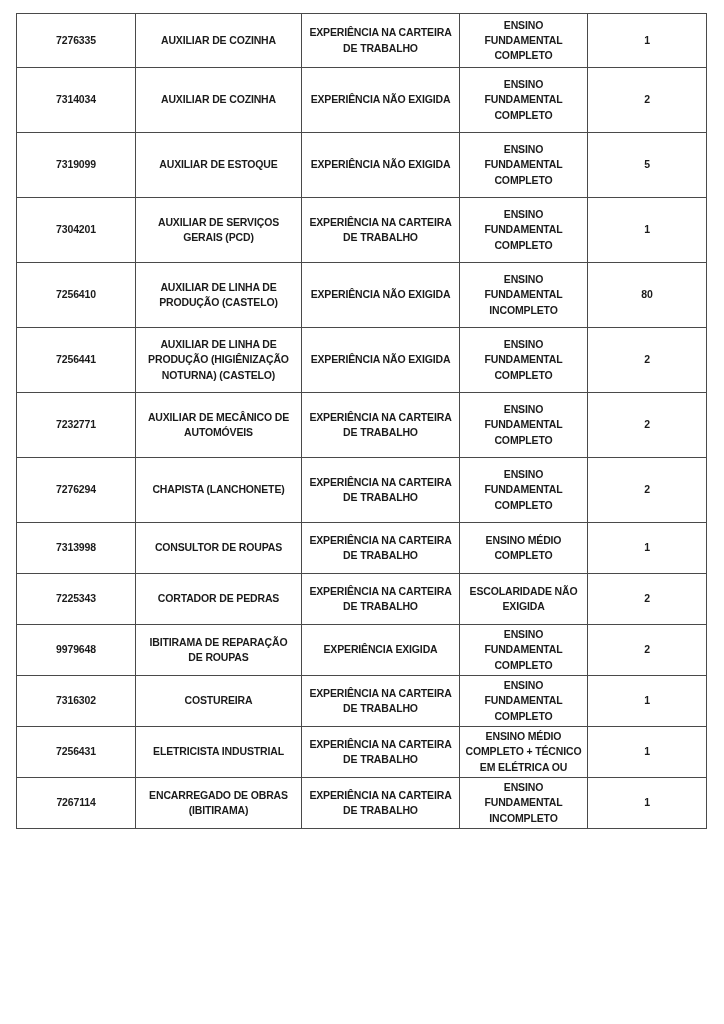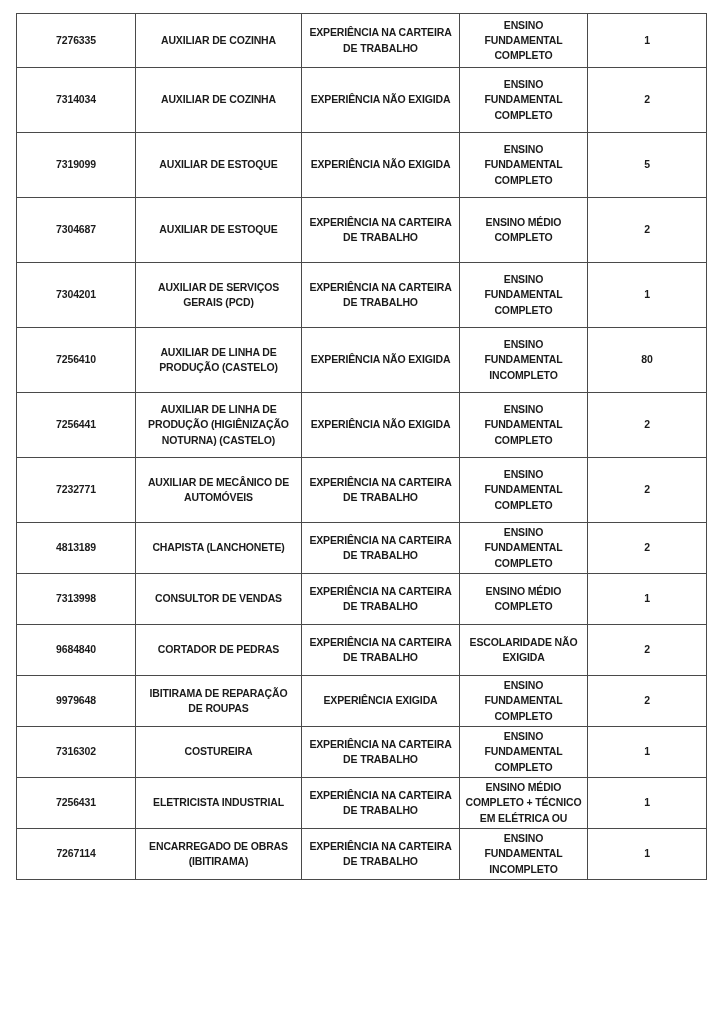--- a/index.html
+++ b/index.html
@@ -82,29 +82,20 @@
   <tr>
     <td>7319099</td>
     <td>AUXILIAR DE ESTOQUE</td>
     <td>EXPERIÊNCIA NÃO EXIGIDA</td>
     <td>ENSINO
 FUNDAMENTAL
 COMPLETO</td>
     <td>5</td>
   </tr>
 
-  <tr>
-    <td>7304687</td>
-    <td>AUXILIAR DE ESTOQUE</td>
-    <td>EXPERIÊNCIA NA CARTEIRA
-DE TRABALHO</td>
-    <td>ENSINO MÉDIO
-COMPLETO</td>
-    <td>2</td>
-  </tr>
 
   <tr>
     <td>7304201</td>
     <td>AUXILIAR DE SERVIÇOS
 GERAIS (PCD)</td>
     <td>EXPERIÊNCIA NA CARTEIRA
 DE TRABALHO</td>
     <td>ENSINO
 FUNDAMENTAL
 COMPLETO</td>
@@ -140,44 +131,44 @@
 AUTOMÓVEIS</td>
     <td>EXPERIÊNCIA NA CARTEIRA
 DE TRABALHO</td>
     <td>ENSINO
 FUNDAMENTAL
 COMPLETO</td>
     <td>2</td>
   </tr>
 
   <tr>
-    <td>4813189</td>
+    <td>7276294</td>
     <td>CHAPISTA (LANCHONETE)</td>
     <td>EXPERIÊNCIA NA CARTEIRA
 DE TRABALHO</td>
     <td>ENSINO
 FUNDAMENTAL
 COMPLETO</td>
     <td>2</td>
   </tr>
 
 
   <tr>
     <td>7313998</td>
-    <td>CONSULTOR DE VENDAS</td>
+    <td>CONSULTOR DE ROUPAS</td>
     <td>EXPERIÊNCIA NA CARTEIRA
 DE TRABALHO</td>
     <td>ENSINO MÉDIO
 COMPLETO</td>
     <td>1</td>
   </tr>
 
 
   <tr>
-    <td>9684840</td>
+    <td>7225343</td>
     <td>CORTADOR DE PEDRAS</td>
     <td>EXPERIÊNCIA NA CARTEIRA
 DE TRABALHO</td>
     <td>ESCOLARIDADE NÃO
 EXIGIDA</td>
     <td>2</td>
   </tr>
 
   <tr>
     <td>9979648</td>

